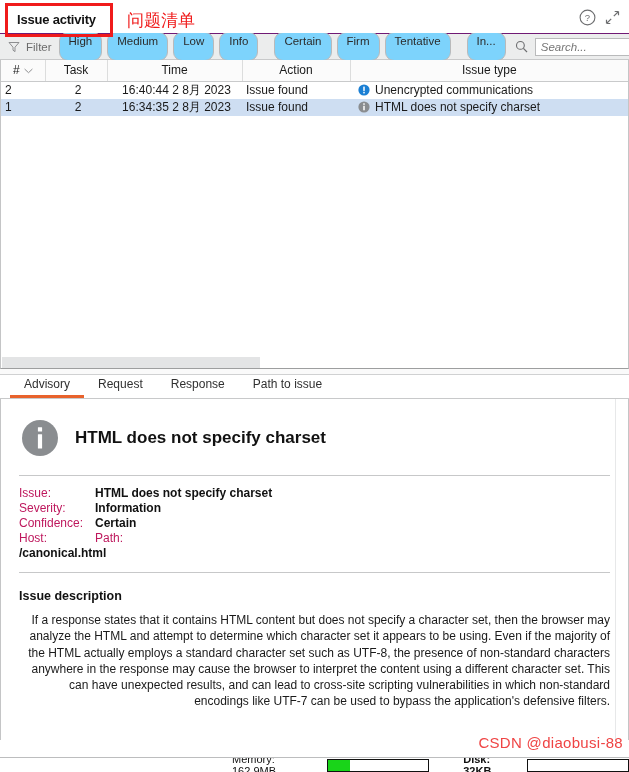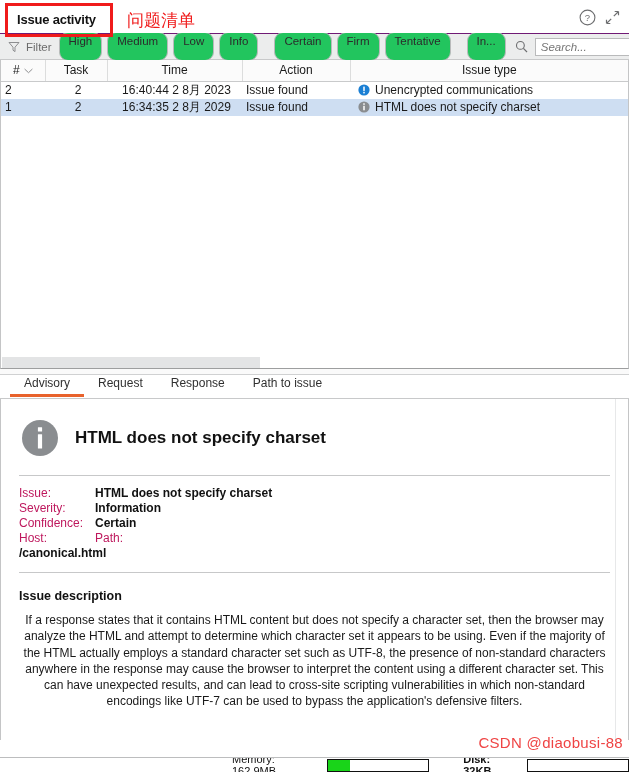--- a/index.html
+++ b/index.html
@@ -86,21 +86,21 @@
     margin-right: 1px;
     display: flex;
     align-items: center;
   }
   .filter-label {
     color: #6b6b6b;
     font-size: 11.5px;
     margin-right: 2px;
   }
   .pill {
-    background: #22c55e;
+    background: #7dd3fc;
     border: 1px solid #b9babb;
     border-radius: 9px;
     height: 29px;
     line-height: 16px;
     padding: 0 9px;
     font-size: 11.5px;
     color: #2b2b2b;
     white-space: nowrap;
     cursor: pointer;
     box-sizing: border-box;
@@ -215,21 +215,21 @@
   
   .splitter {
     height: 5px;
     background: #fafafa;
     border-bottom: 1px solid #d0d1d2;
   }
   .tabstrip {
     height: 24px;
     background: #ffffff;
     display: flex;
-    align-items: flex-start;
+    align-items: center;
     border-bottom: 1px solid #c8c9ca;
     padding-left: 10px;
     gap: 0;
     box-sizing: border-box;
   }
   .tab {
     font-size: 12px;
     color: #303030;
     padding: 0 14px 3px 14px;
     line-height: 16px;
@@ -287,21 +287,21 @@
     margin: 16px 0 0 4px;
     font-size: 12.5px;
     font-weight: bold;
     color: #111111;
   }
   .adv-desc-body {
     margin: 9px 4px 0 4px;
     font-size: 12px;
     line-height: 16.3px;
     color: #1a1a1a;
-    text-align: center;
+    text-align: right;
   }
   .adv-scrollbar {
     position: absolute;
     right: 1px;
     top: 0;
     width: 11px;
     height: 100%;
     background: #ffffff;
     border-left: 1px solid #e7e8e9;
   }
@@ -455,21 +455,21 @@
               <rect x="5.25" y="2.6" width="1.5" height="4.3" fill="#ffffff"></rect>
               <rect x="5.25" y="7.8" width="1.5" height="1.6" fill="#ffffff"></rect>
             </svg>
             <span>Unencrypted communications</span>
           </span>
         </td>
       </tr>
       <tr class="row-selected">
         <td>1</td>
         <td class="c-center">2</td>
-        <td class="c-center">16:34:35 2 8月 2029</td>
+        <td class="c-center">16:34:35 2 8月 2023</td>
         <td>Issue found</td>
         <td>
           <span class="cell-issue">
             <svg class="sev-icon" viewBox="0 0 12 12">
               <circle cx="6" cy="6" r="5.6" fill="#8a8d90"></circle>
               <rect x="5.25" y="2.3" width="1.5" height="1.5" fill="#ffffff"></rect>
               <rect x="5.25" y="4.8" width="1.5" height="4.5" fill="#ffffff"></rect>
             </svg>
             <span>HTML does not specify charset</span>
           </span>

